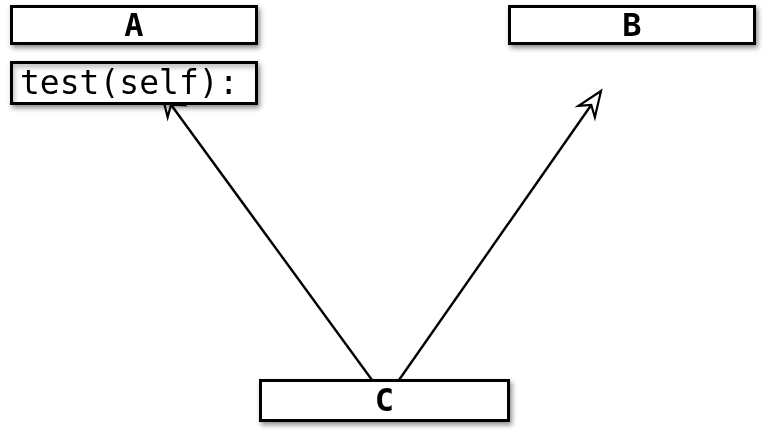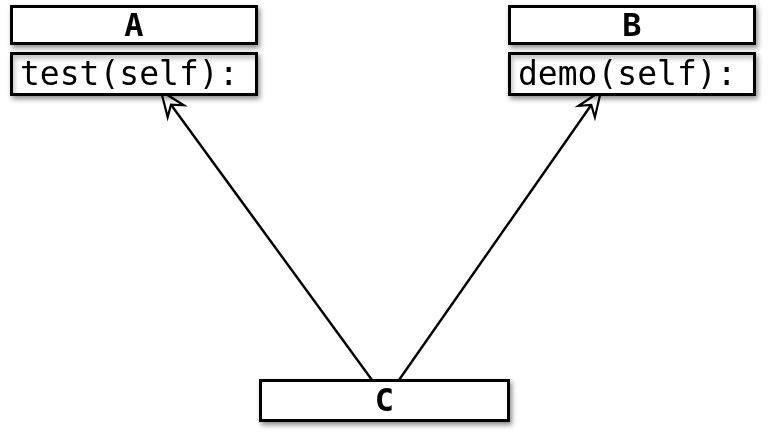--- a/index.html
+++ b/index.html
@@ -38,21 +38,21 @@
     text-align: center;
     font-weight: bold;
     font-size: 32px;
   }
   .class-method {
     height: 44px;
     line-height: 38px;
     font-size: 33px;
     padding-left: 7px;
     white-space: nowrap;
-    margin-top: 7px;
+    margin-top: 16px;
     box-shadow: 2px 3px 5px rgba(0,0,0,0.45), inset 2px 4px 4px rgba(0,0,0,0.22);
   }
   .single {
     height: 43px;
     line-height: 37px;
     text-align: center;
     font-weight: bold;
     font-size: 32px;
   }
   #box-a { left: 10px;  top: 5px;   width: 248px; }
@@ -74,20 +74,19 @@
     <line x1="399" y1="380" x2="601" y2="91" stroke="#000000" stroke-width="2.4" marker-end="url(#hollowArrow)"></line>
   </svg>
 
   <div id="box-a" class="class-box">
     <div class="row class-header">A</div>
     <div class="row class-method">test(self):</div>
   </div>
 
   <div id="box-b" class="class-box">
     <div class="row class-header">B</div>
-    <div class="row class-method">demo(self):</div>
   </div>
 
   <div id="box-c" class="class-box">
     <div class="row single">C</div>
   </div>
 
 </div>
 
 </body></html>

